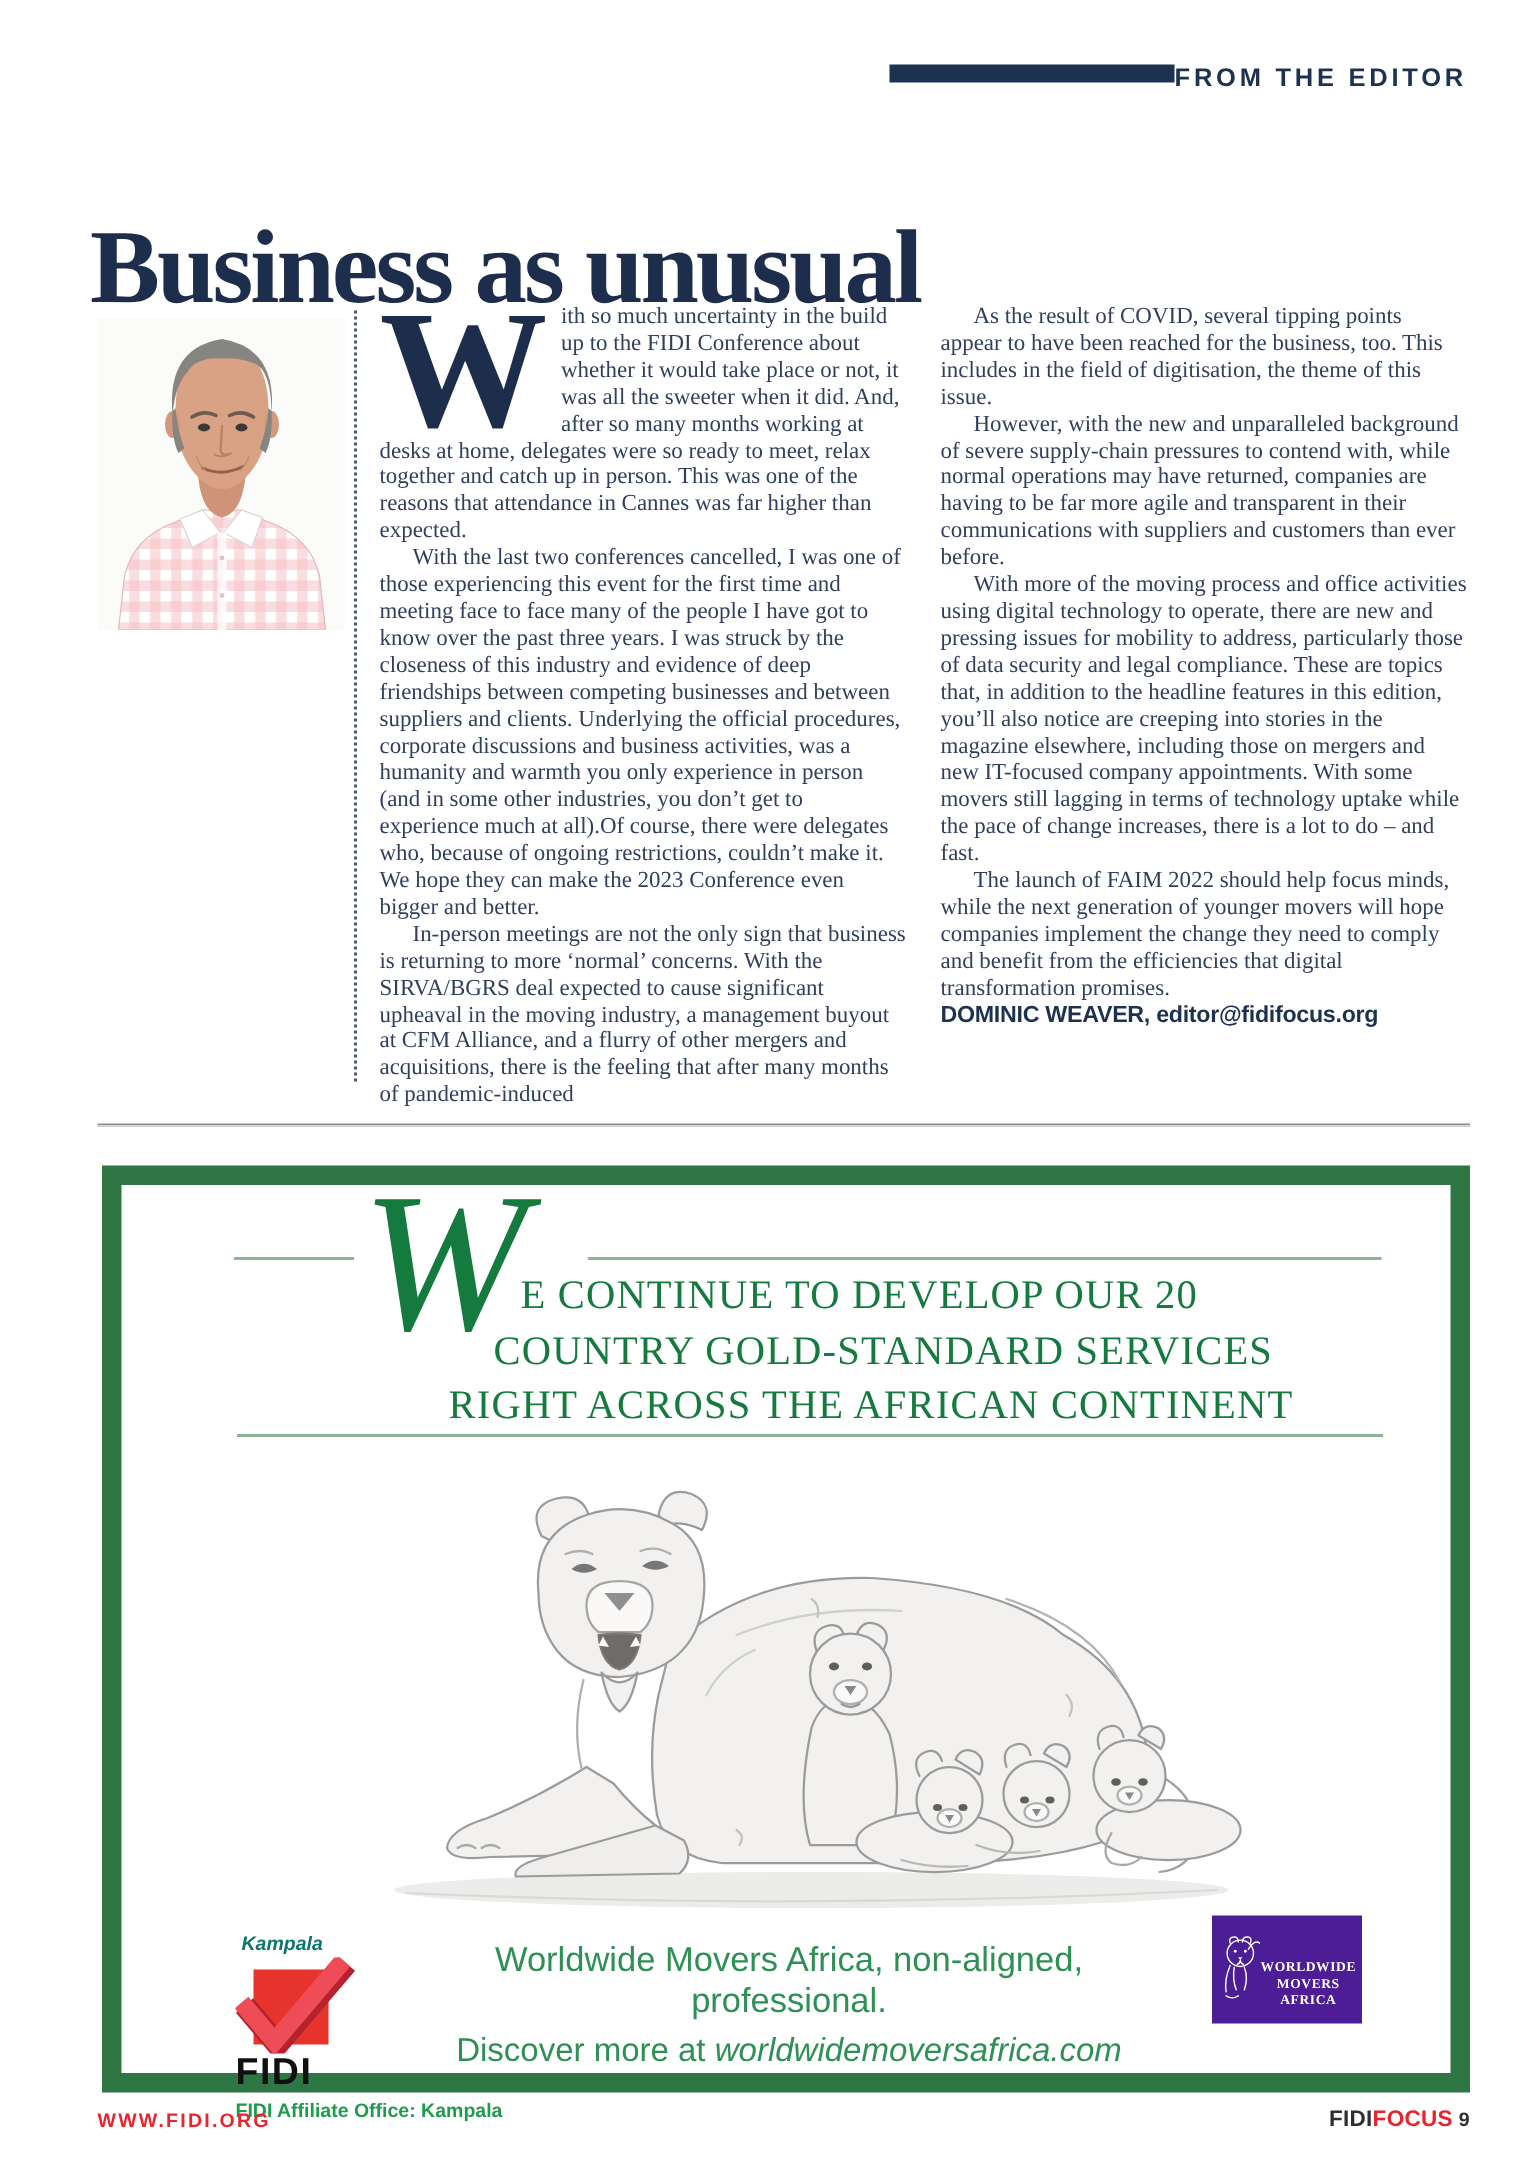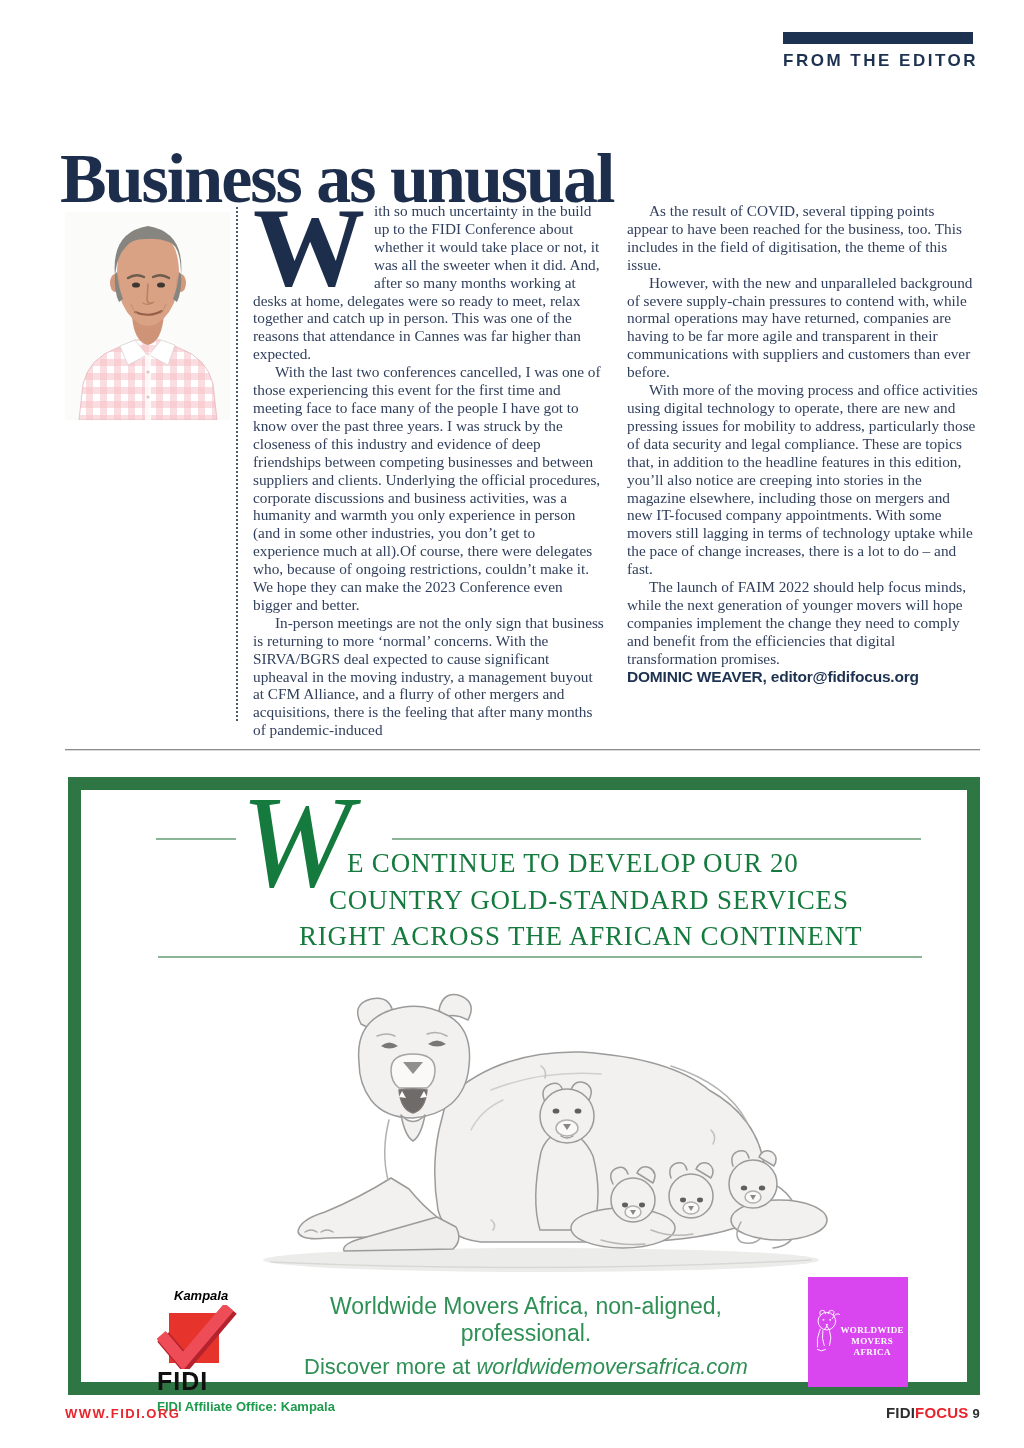--- a/index.html
+++ b/index.html
@@ -1,20 +1,20 @@
 <!DOCTYPE html>
 <html><head>
 <meta charset="utf-8">
 <style>
   html,body{margin:0;padding:0;background:#ffffff;}
   #page{position:relative;width:1024px;height:1448px;background:#ffffff;overflow:hidden;
         font-family:"Liberation Serif", serif;}
 
   
-  .kicker{position:absolute;top:32px;right:46px;display:flex;flex-direction:column;align-items:flex-start;}
+  .kicker{position:absolute;top:42px;right:46px;display:flex;align-items:center;}
   .kicker-bar{width:190px;height:12px;background:#1d3150;margin-bottom:7px;}
   .kicker-text{font-family:"Liberation Sans",sans-serif;font-weight:bold;font-size:17px;
                letter-spacing:2.5px;color:#1d3150;white-space:nowrap;}
 
   
   .headline{position:absolute;left:60px;top:92px;font-family:Liberation Serif, serif;
             font-weight:bold;font-size:70px;letter-spacing:-2px;color:#1c2e4c;white-space:nowrap;}
 
   
   .photo{position:absolute;left:65px;top:212px;width:165px;height:208px;overflow:hidden;background:#fbfbfa;}
@@ -49,35 +49,35 @@
   .ad-hl{position:absolute;font-family:"Liberation Serif",serif;color:#157a3d;
          font-size:27px;letter-spacing:0.8px;white-space:nowrap;}
   .ad-hl1{left:266px;top:58px;}
   .ad-hl2{left:248px;top:95px;}
   .ad-hl3{left:218px;top:131px;}
   .ad-illustration{position:absolute;left:160px;top:180px;}
 
   
   .fidi-block{position:absolute;left:76px;top:498px;width:150px;}
   .fidi-city{font-family:"Liberation Sans",sans-serif;font-style:italic;font-weight:bold;
-             font-size:13px;color:#000000;margin-left:17px;}
+             font-size:13px;color:#0f766e;margin-left:4px;}
   .fidi-mark{position:relative;width:80px;height:64px;margin-top:2px;}
   .fidi-word{font-family:"Liberation Sans",sans-serif;font-weight:900;font-size:25px;
              letter-spacing:1px;color:#101010;margin-top:-2px;}
   .fidi-affiliate{font-family:"Liberation Sans",sans-serif;font-size:13px;color:#1f9b4d;margin-top:3px;white-space:nowrap;font-weight:bold;}
 
   
   .ad-tagline{position:absolute;left:205px;top:503px;width:480px;text-align:center;
               font-family:"Liberation Sans",sans-serif;color:#2f9055;}
   .ad-tagline-1{font-size:23px;}
   .ad-tagline-2{font-size:22px;margin-top:7px;}
   .ad-tagline-2 em{}
 
   
-  .wma-box{position:absolute;left:727px;top:487px;width:100px;height:110px;background:#d946ef;
+  .wma-box{position:absolute;left:727px;top:487px;width:100px;height:72px;background:#4c1d95;
            display:flex;align-items:center;padding:4px;box-sizing:border-box;}
   .wma-text{font-family:"Liberation Serif",serif;font-weight:bold;color:#ffffff;font-size:9px;
             letter-spacing:0.4px;line-height:11px;text-align:center;margin-top:18px;}
 
   
   .footer-left{position:absolute;left:65px;top:1406px;font-family:"Liberation Sans",sans-serif;
                font-weight:bold;font-size:13px;letter-spacing:1.5px;color:#e8262d;}
   .footer-right{position:absolute;right:44px;top:1404px;font-family:"Liberation Sans",sans-serif;
                 font-weight:900;font-size:15px;letter-spacing:0.2px;color:#2f2f2f;white-space:nowrap;}
   .footer-right .focus{color:#e8232b;}

